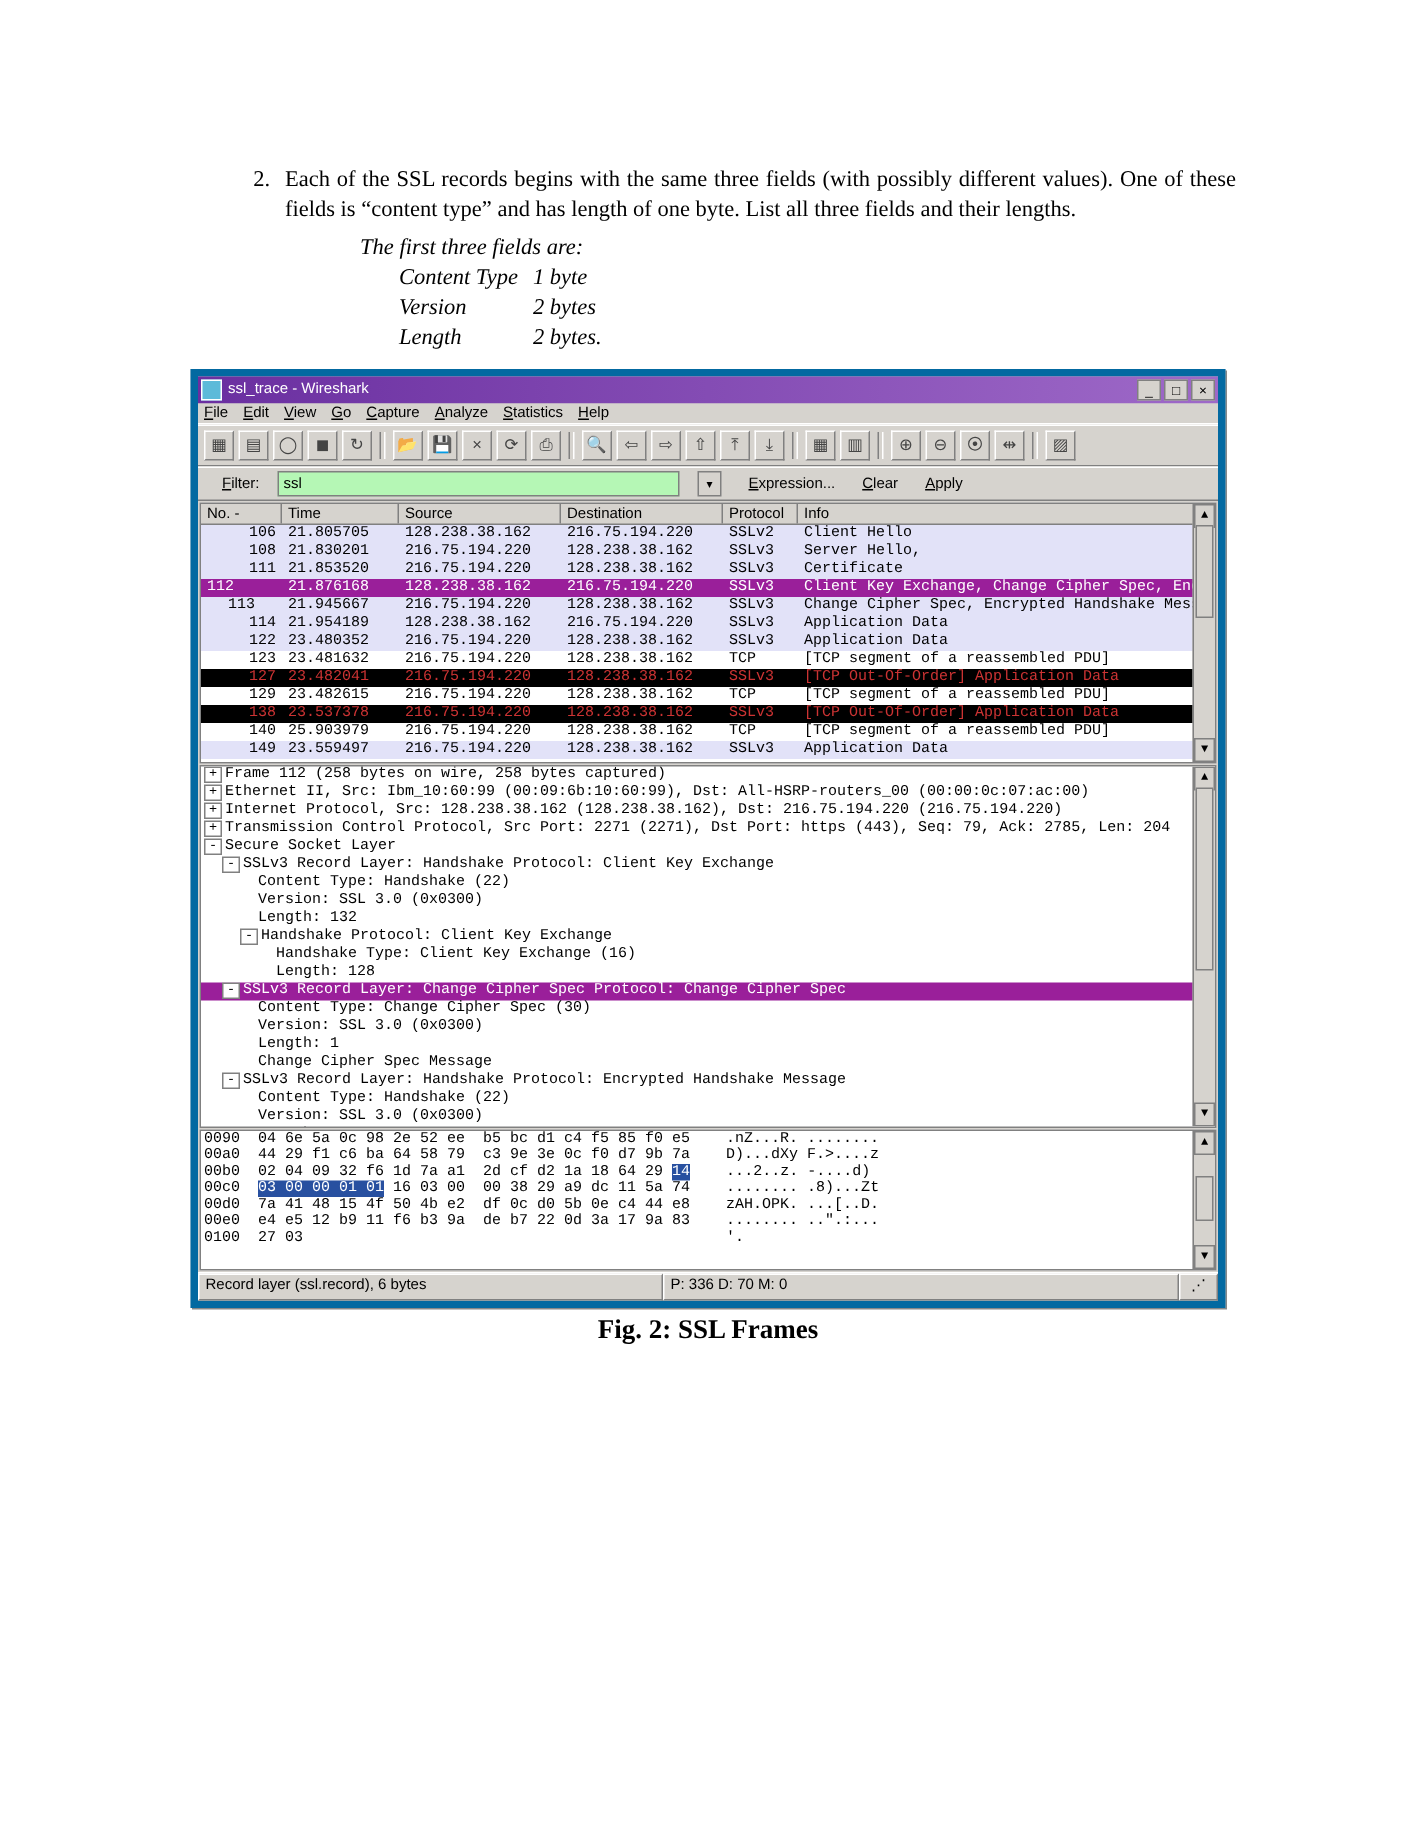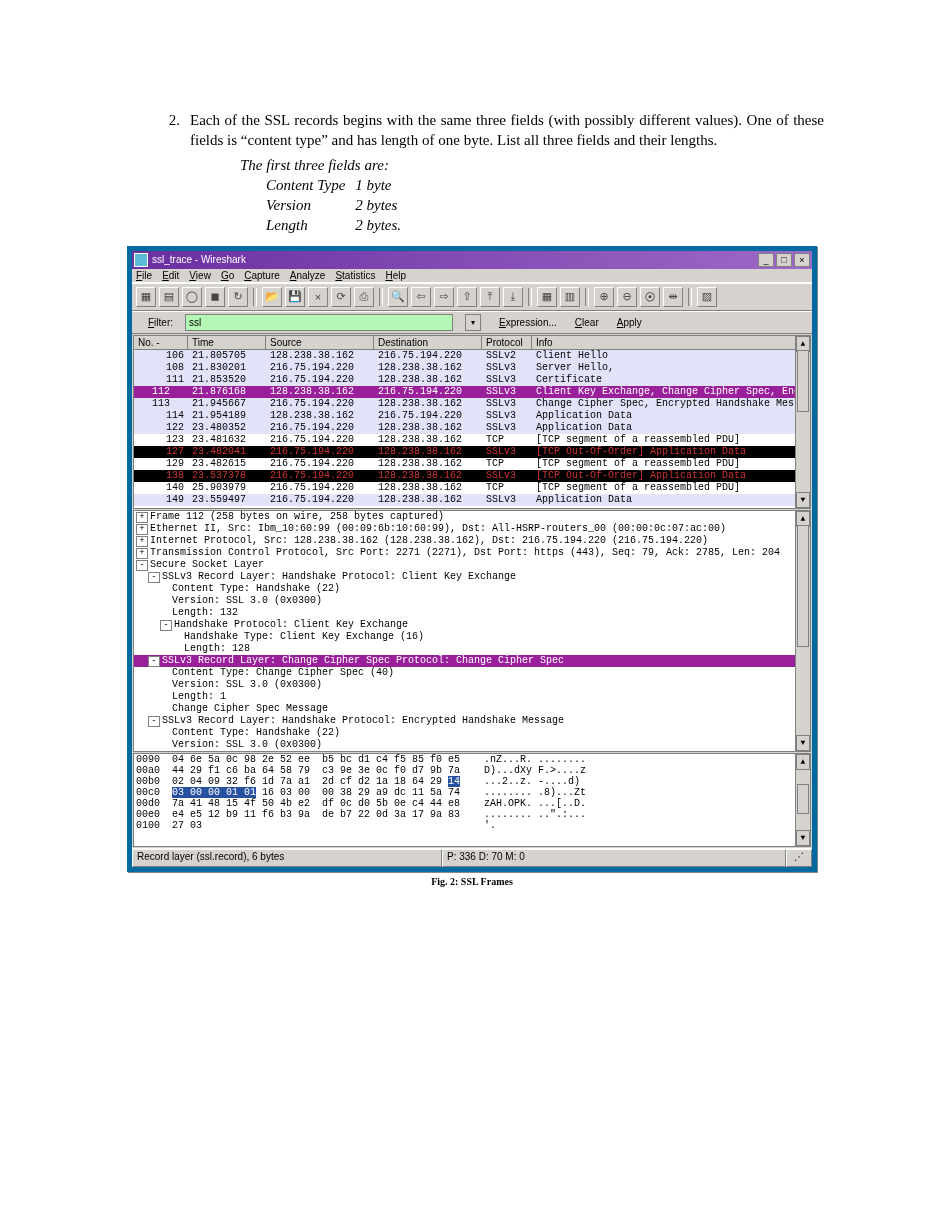--- a/index.html
+++ b/index.html
@@ -30,21 +30,21 @@
     margin: 4px 0 10px 200px;
     font-style: italic;
     line-height: 1.35;
   }
   .answer table { border-collapse: collapse; margin-left: 26px; }
   .answer td { padding: 0 10px 0 0; }
   .caption {
     text-align: center;
     font-weight: bold;
     font-family: "Times New Roman", serif;
-    font-size: 10px;
+    font-size: 18px;
     margin-top: 4px;
   }
 
   
   .ws-window {
     width: 680px;
     margin: 8px auto 0 auto;
     background: #d6d3ce;
     border: 5px solid #0369a1;
     font-family: Tahoma, Arial, sans-serif;
@@ -316,21 +316,21 @@
           </div>
           <div class="prow bg-lav">
             <div class="c col-no" style="text-align:right">111</div>
             <div class="c col-time">21.853520</div>
             <div class="c col-src">216.75.194.220</div>
             <div class="c col-dst">128.238.38.162</div>
             <div class="c col-proto">SSLv3</div>
             <div class="c col-info">Certificate</div>
           </div>
           <div class="prow bg-sel">
-            <div class="c col-no" style="text-align:center">112</div>
+            <div class="c col-no" style="text-align:left">112</div>
             <div class="c col-time">21.876168</div>
             <div class="c col-src">128.238.38.162</div>
             <div class="c col-dst">216.75.194.220</div>
             <div class="c col-proto">SSLv3</div>
             <div class="c col-info">Client Key Exchange, Change Cipher Spec, Encrypted</div>
           </div>
           <div class="prow bg-lav">
             <div class="c col-no" style="text-align:center">113</div>
             <div class="c col-time">21.945667</div>
             <div class="c col-src">216.75.194.220</div>
@@ -418,21 +418,21 @@
           <div class="dline"><span class="box">+</span>Transmission Control Protocol, Src Port: 2271 (2271), Dst Port: https (443), Seq: 79, Ack: 2785, Len: 204</div>
           <div class="dline"><span class="box">-</span>Secure Socket Layer</div>
           <div class="dline">  <span class="box">-</span>SSLv3 Record Layer: Handshake Protocol: Client Key Exchange</div>
           <div class="dline">      Content Type: Handshake (22)</div>
           <div class="dline">      Version: SSL 3.0 (0x0300)</div>
           <div class="dline">      Length: 132</div>
           <div class="dline">    <span class="box">-</span>Handshake Protocol: Client Key Exchange</div>
           <div class="dline">        Handshake Type: Client Key Exchange (16)</div>
           <div class="dline">        Length: 128</div>
           <div class="dline d-sel">  <span class="box">-</span>SSLv3 Record Layer: Change Cipher Spec Protocol: Change Cipher Spec</div>
-          <div class="dline">      Content Type: Change Cipher Spec (40)</div>
+          <div class="dline">      Content Type: Change Cipher Spec (30)</div>
           <div class="dline">      Version: SSL 3.0 (0x0300)</div>
           <div class="dline">      Length: 1</div>
           <div class="dline">      Change Cipher Spec Message</div>
           <div class="dline">  <span class="box">-</span>SSLv3 Record Layer: Handshake Protocol: Encrypted Handshake Message</div>
           <div class="dline">      Content Type: Handshake (22)</div>
           <div class="dline">      Version: SSL 3.0 (0x0300)</div>
           <div class="dline">      Length: 56</div>
         </div>
       <div class="vscroll">
         <div class="arrow">▲</div>

